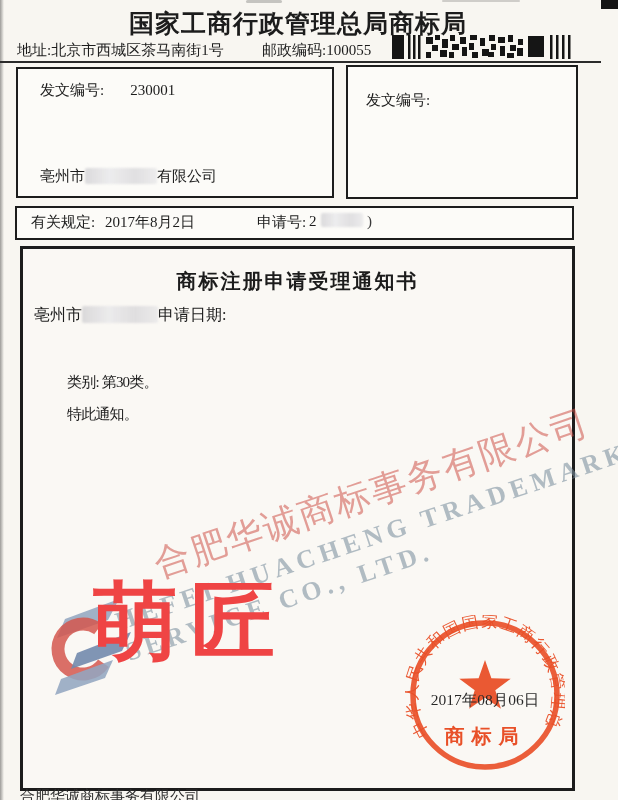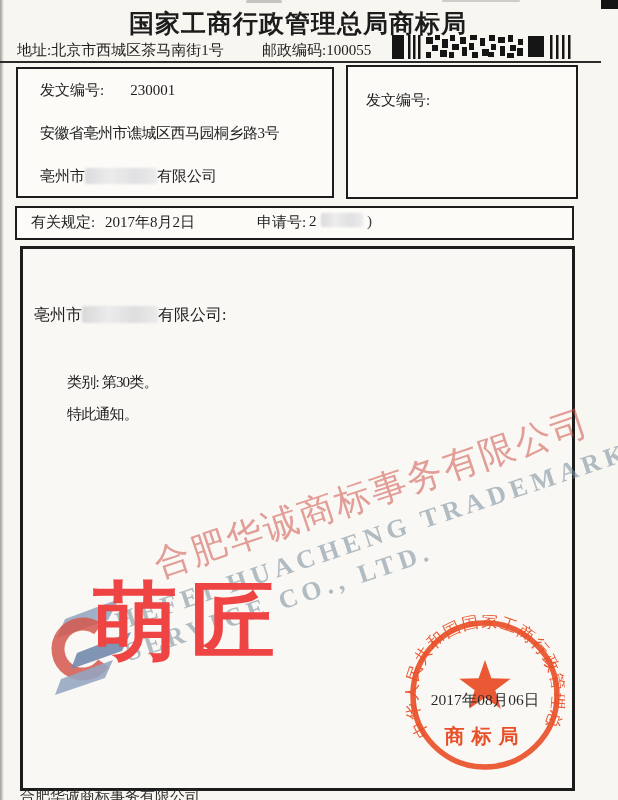--- a/index.html
+++ b/index.html
@@ -109,42 +109,42 @@
         <rect x="170" y="0" width="2.5" height="24"></rect>
         <rect x="176" y="0" width="2.5" height="24"></rect>
     </svg>
   </div>
   <div class="abs divider"></div>
 
   <div class="abs box recipient-box">
     <div class="l1">
       <span>发文编号:</span><span class="val">230001</span>
     </div>
-    <div class="l2">安徽省亳州市谯城区西马园桐乡路3号</div>
     <div class="l3">
       <span>亳州市</span><span class="redact" style="width:72px;height:16px;"></span><span>有限公司</span>
     </div>
   </div>
 
   <div class="abs box docnum-box">
     <div class="lbl">发文编号:</div>
   </div>
 
   <div class="abs date-bar">
     <span class="d-lbl">有关规定:</span>
     <span class="d-val">2017年8月2日</span>
     <span class="a-lbl">申请号:</span>
     <span class="a-vis">2</span>
     <span class="redact a-redact"></span>
     <span class="a-tail">)</span>
   </div>
 
   <div class="abs main-box">
+    <div class="notice-title">商标注册申请受理通知书</div>
     <div class="recipient-line">
-      <span>亳州市</span><span class="redact" style="width:76px;height:17px;"></span><span>有限公司:</span>
+      <span>亳州市</span><span class="redact" style="width:76px;height:17px;"></span><span>申请日期:</span>
     </div>
     <div class="para p2">类别: 第30类。</div>
     <div class="para p3">特此通知。</div>
 
     <div class="watermark">
       <div class="wm-cn">合肥华诚商标事务有限公司</div>
       <div class="wm-en">HEFEI HUACHENG TRADEMARK</div>
       <div class="wm-en">SERVICE CO., LTD.</div>
     </div>
 

